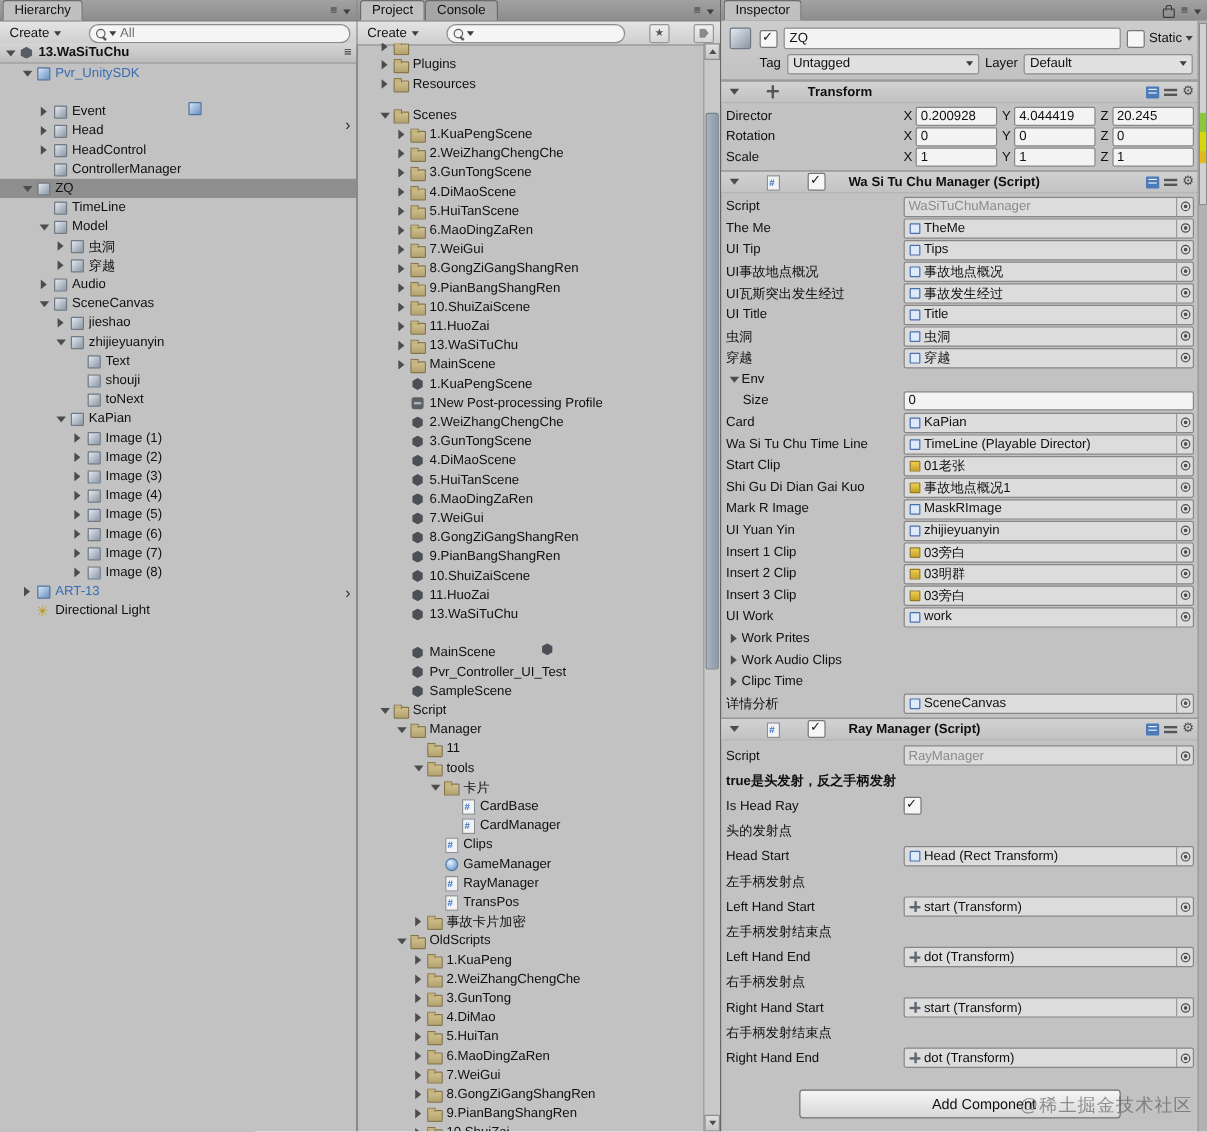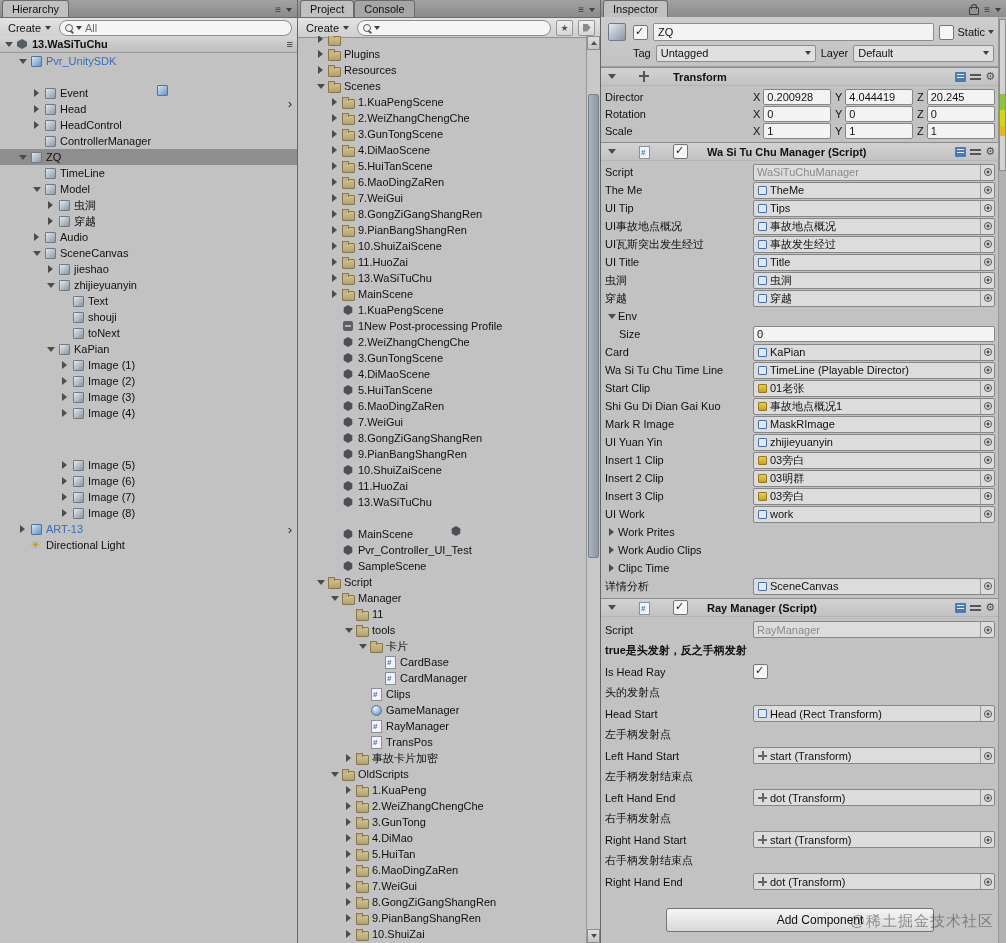--- a/index.html
+++ b/index.html
@@ -18,21 +18,21 @@
   .tab.inactive{background:#a6a6a6;}
   .tab-label{white-space:nowrap;}
   .tabbar-right{margin-left:auto;display:flex;align-items:center;gap:5px;padding:0 5px 2px 0;color:#3a3a3a;}
   .glyph{font-size:10px;line-height:10px;}
   .lock{width:8px;height:6px;border:1px solid #3e3e3e;border-radius:1px;position:relative;margin-top:2px;}
   .lock::before{content:"";position:absolute;left:1px;top:-4px;width:4px;height:4px;border:1px solid #3e3e3e;border-bottom:none;border-radius:3px 3px 0 0;}
   .ddtri{width:0;height:0;border-top:4px solid #3e3e3e;border-left:3px solid transparent;border-right:3px solid transparent;display:inline-block;}
 
   
   .toolbar{height:19px;background:linear-gradient(#e4e4e4,#cecece);border-bottom:1px solid #929292;
-           display:flex;align-items:center;padding:0 5px;gap:5px;font-size:11px;}
+           display:flex;align-items:center;padding:0 5px;gap:20px;font-size:11px;}
   .create-btn{display:flex;align-items:center;gap:4px;padding:0 3px;height:15px;cursor:default;}
   .searchpill{flex:1;height:14px;background:#f5f5f5;border:1px solid #8d8d8d;border-radius:8px;
               display:flex;align-items:center;padding:0 5px;gap:3px;color:#6f6f6f;min-width:0;}
   .mag{width:6px;height:6px;border:1.5px solid #5c5c5c;border-radius:50%;position:relative;flex:none;}
   .mag::after{content:"";position:absolute;left:5px;top:5px;width:4px;height:1.5px;background:#5c5c5c;transform:rotate(40deg);transform-origin:0 0;}
   .searchtext{white-space:nowrap;overflow:hidden;}
   .mini-btn{width:15px;height:14px;border:1px solid #979797;border-radius:2px;background:linear-gradient(#f0f0f0,#d6d6d6);
             display:flex;align-items:center;justify-content:center;font-size:9px;color:#555;flex:none;}
   .tagicon{width:8px;height:8px;background:#8a8a8a;clip-path:polygon(0 0,60% 0,100% 50%,60% 100%,0 100%);}
 
@@ -281,21 +281,21 @@
         <div class="trow" style="padding-left: 58px;">
           <span class="arrow closed"></span>
           <span class="icon icon-cube"></span>
           <span class="lbl">Image (3)</span>
         </div>
         <div class="trow" style="padding-left: 58px;">
           <span class="arrow closed"></span>
           <span class="icon icon-cube"></span>
           <span class="lbl">Image (4)</span>
         </div>
-        <div class="trow" style="padding-left: 58px; margin-top: 36px;">
+        <div class="trow" style="padding-left: 58px;">
           <span class="arrow closed"></span>
           <span class="icon icon-cube"></span>
           <span class="lbl">Image (5)</span>
         </div>
         <div class="trow" style="padding-left: 58px;">
           <span class="arrow closed"></span>
           <span class="icon icon-cube"></span>
           <span class="lbl">Image (6)</span>
         </div>
         <div class="trow" style="padding-left: 58px;">
@@ -361,21 +361,21 @@
         <div class="trow" style="padding-left: 16px;">
           <span class="arrow closed"></span>
           <span class="icon icon-folder"></span>
           <span class="lbl">Plugins</span>
         </div>
         <div class="trow" style="padding-left: 16px;">
           <span class="arrow closed"></span>
           <span class="icon icon-folder"></span>
           <span class="lbl">Resources</span>
         </div>
-        <div class="trow" style="padding-left: 16px;">
+        <div class="trow" style="padding-left: 16px; margin-top: 10px;">
           <span class="arrow open"></span>
           <span class="icon icon-folder"></span>
           <span class="lbl">Scenes</span>
         </div>
         <div class="trow" style="padding-left: 30px;">
           <span class="arrow closed"></span>
           <span class="icon icon-folder"></span>
           <span class="lbl">1.KuaPengScene</span>
         </div>
         <div class="trow" style="padding-left: 30px;">

